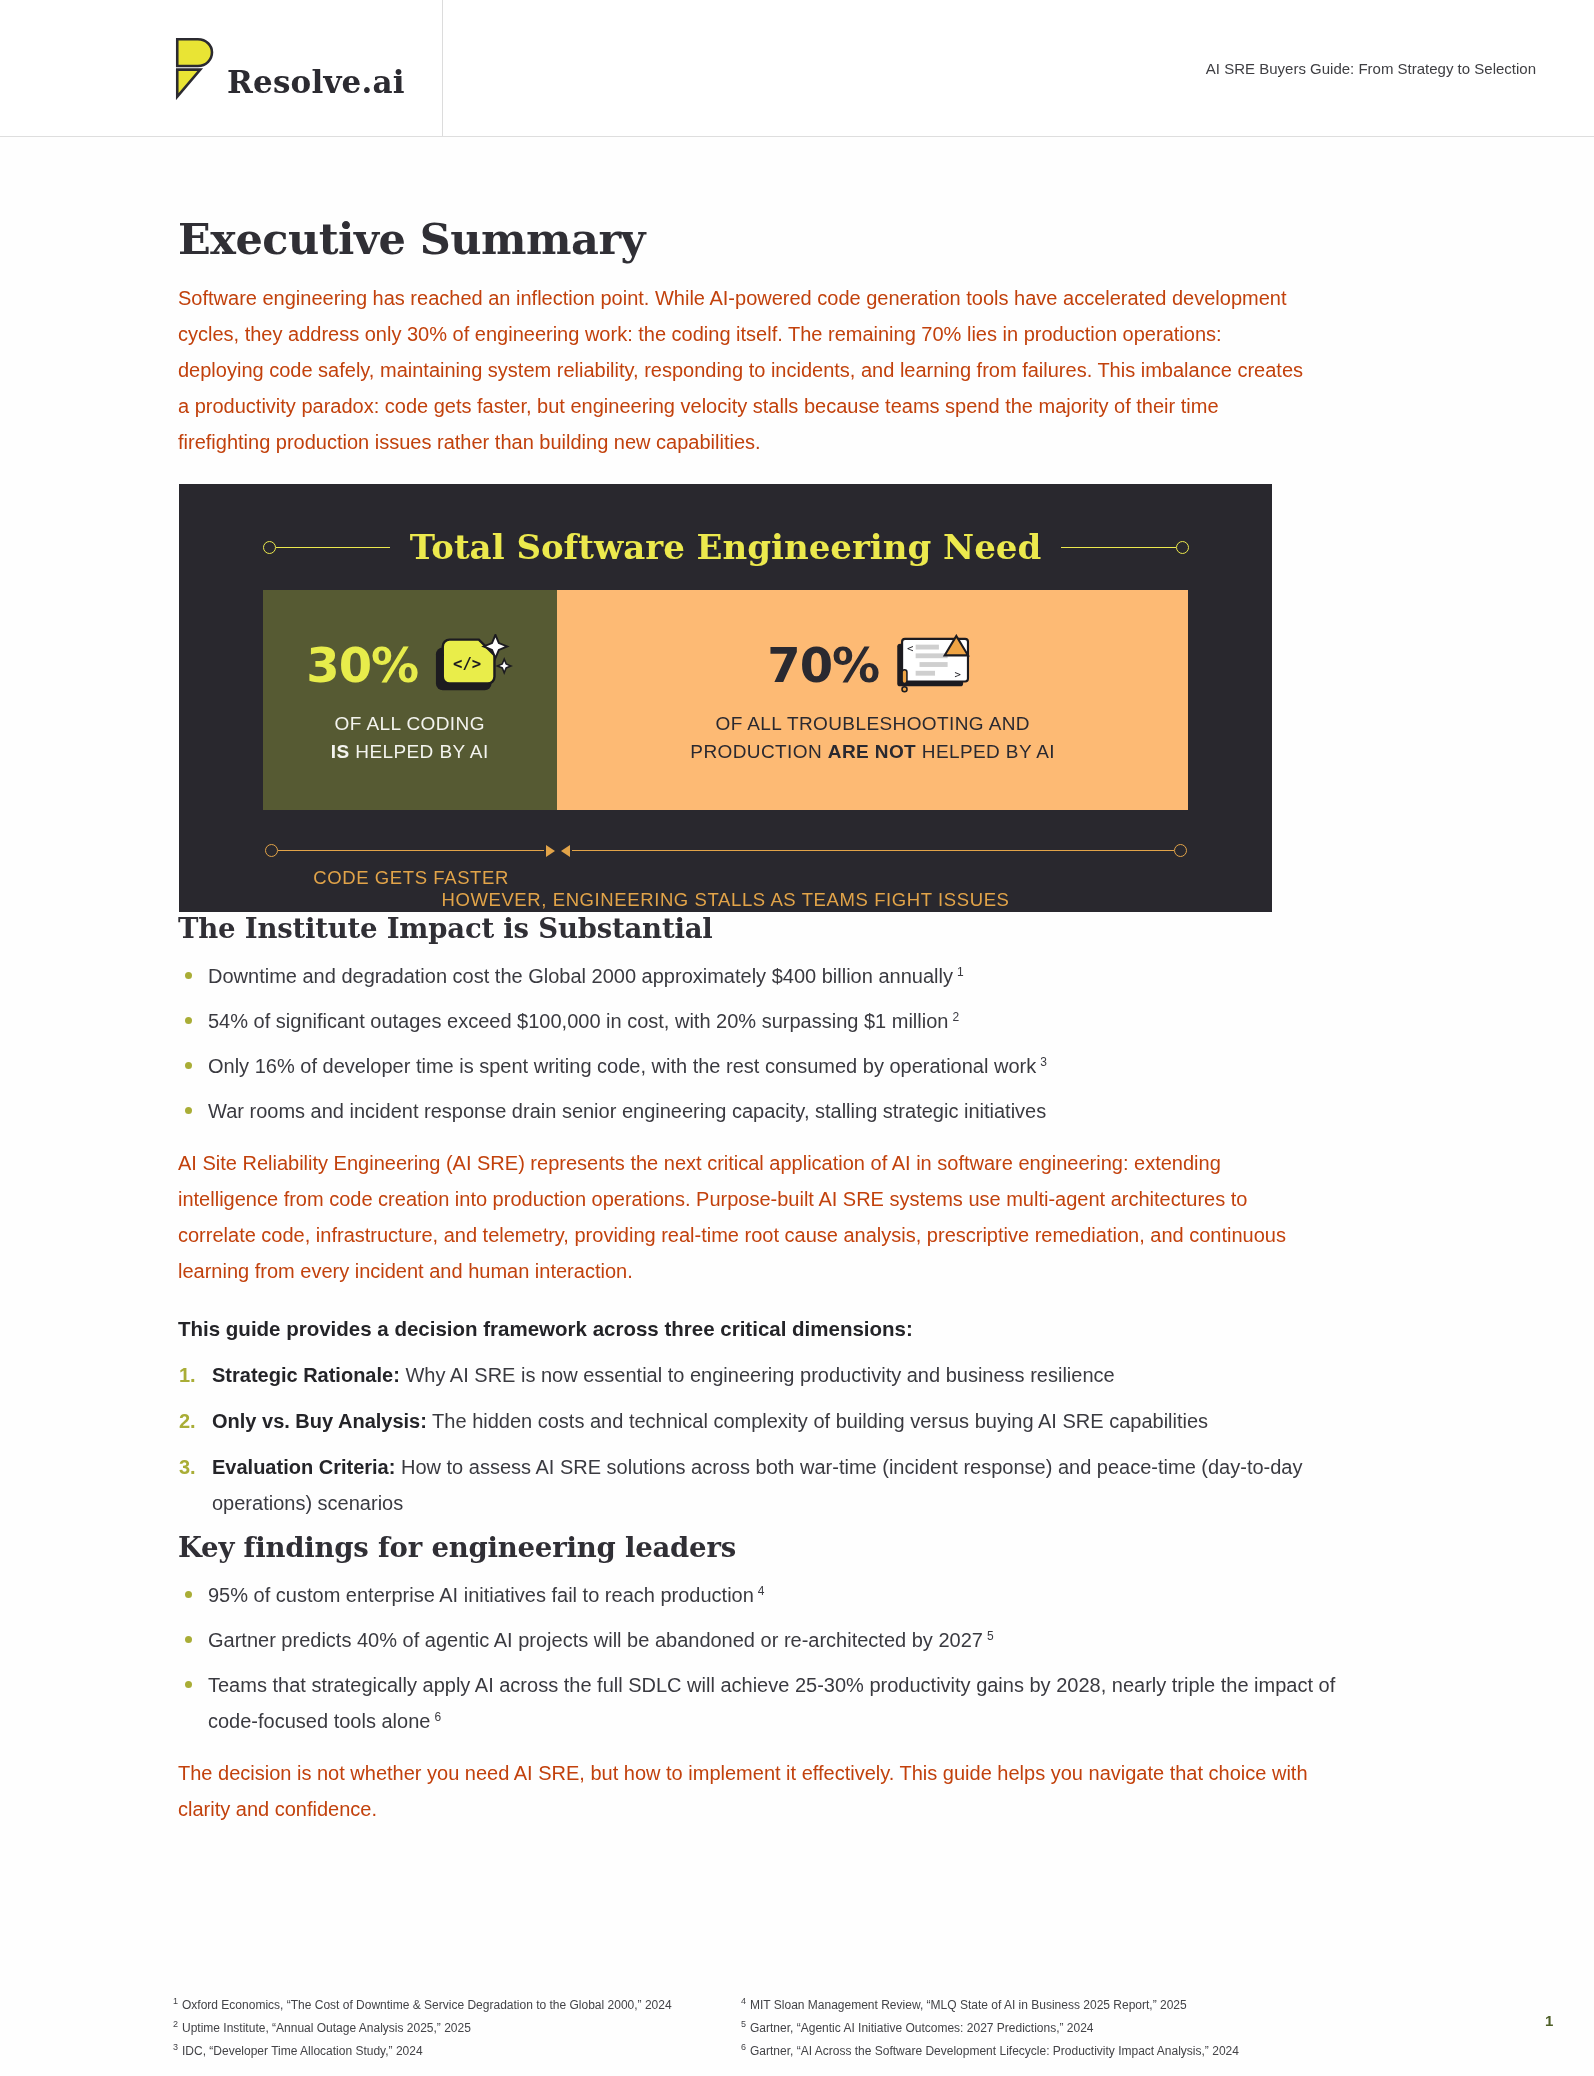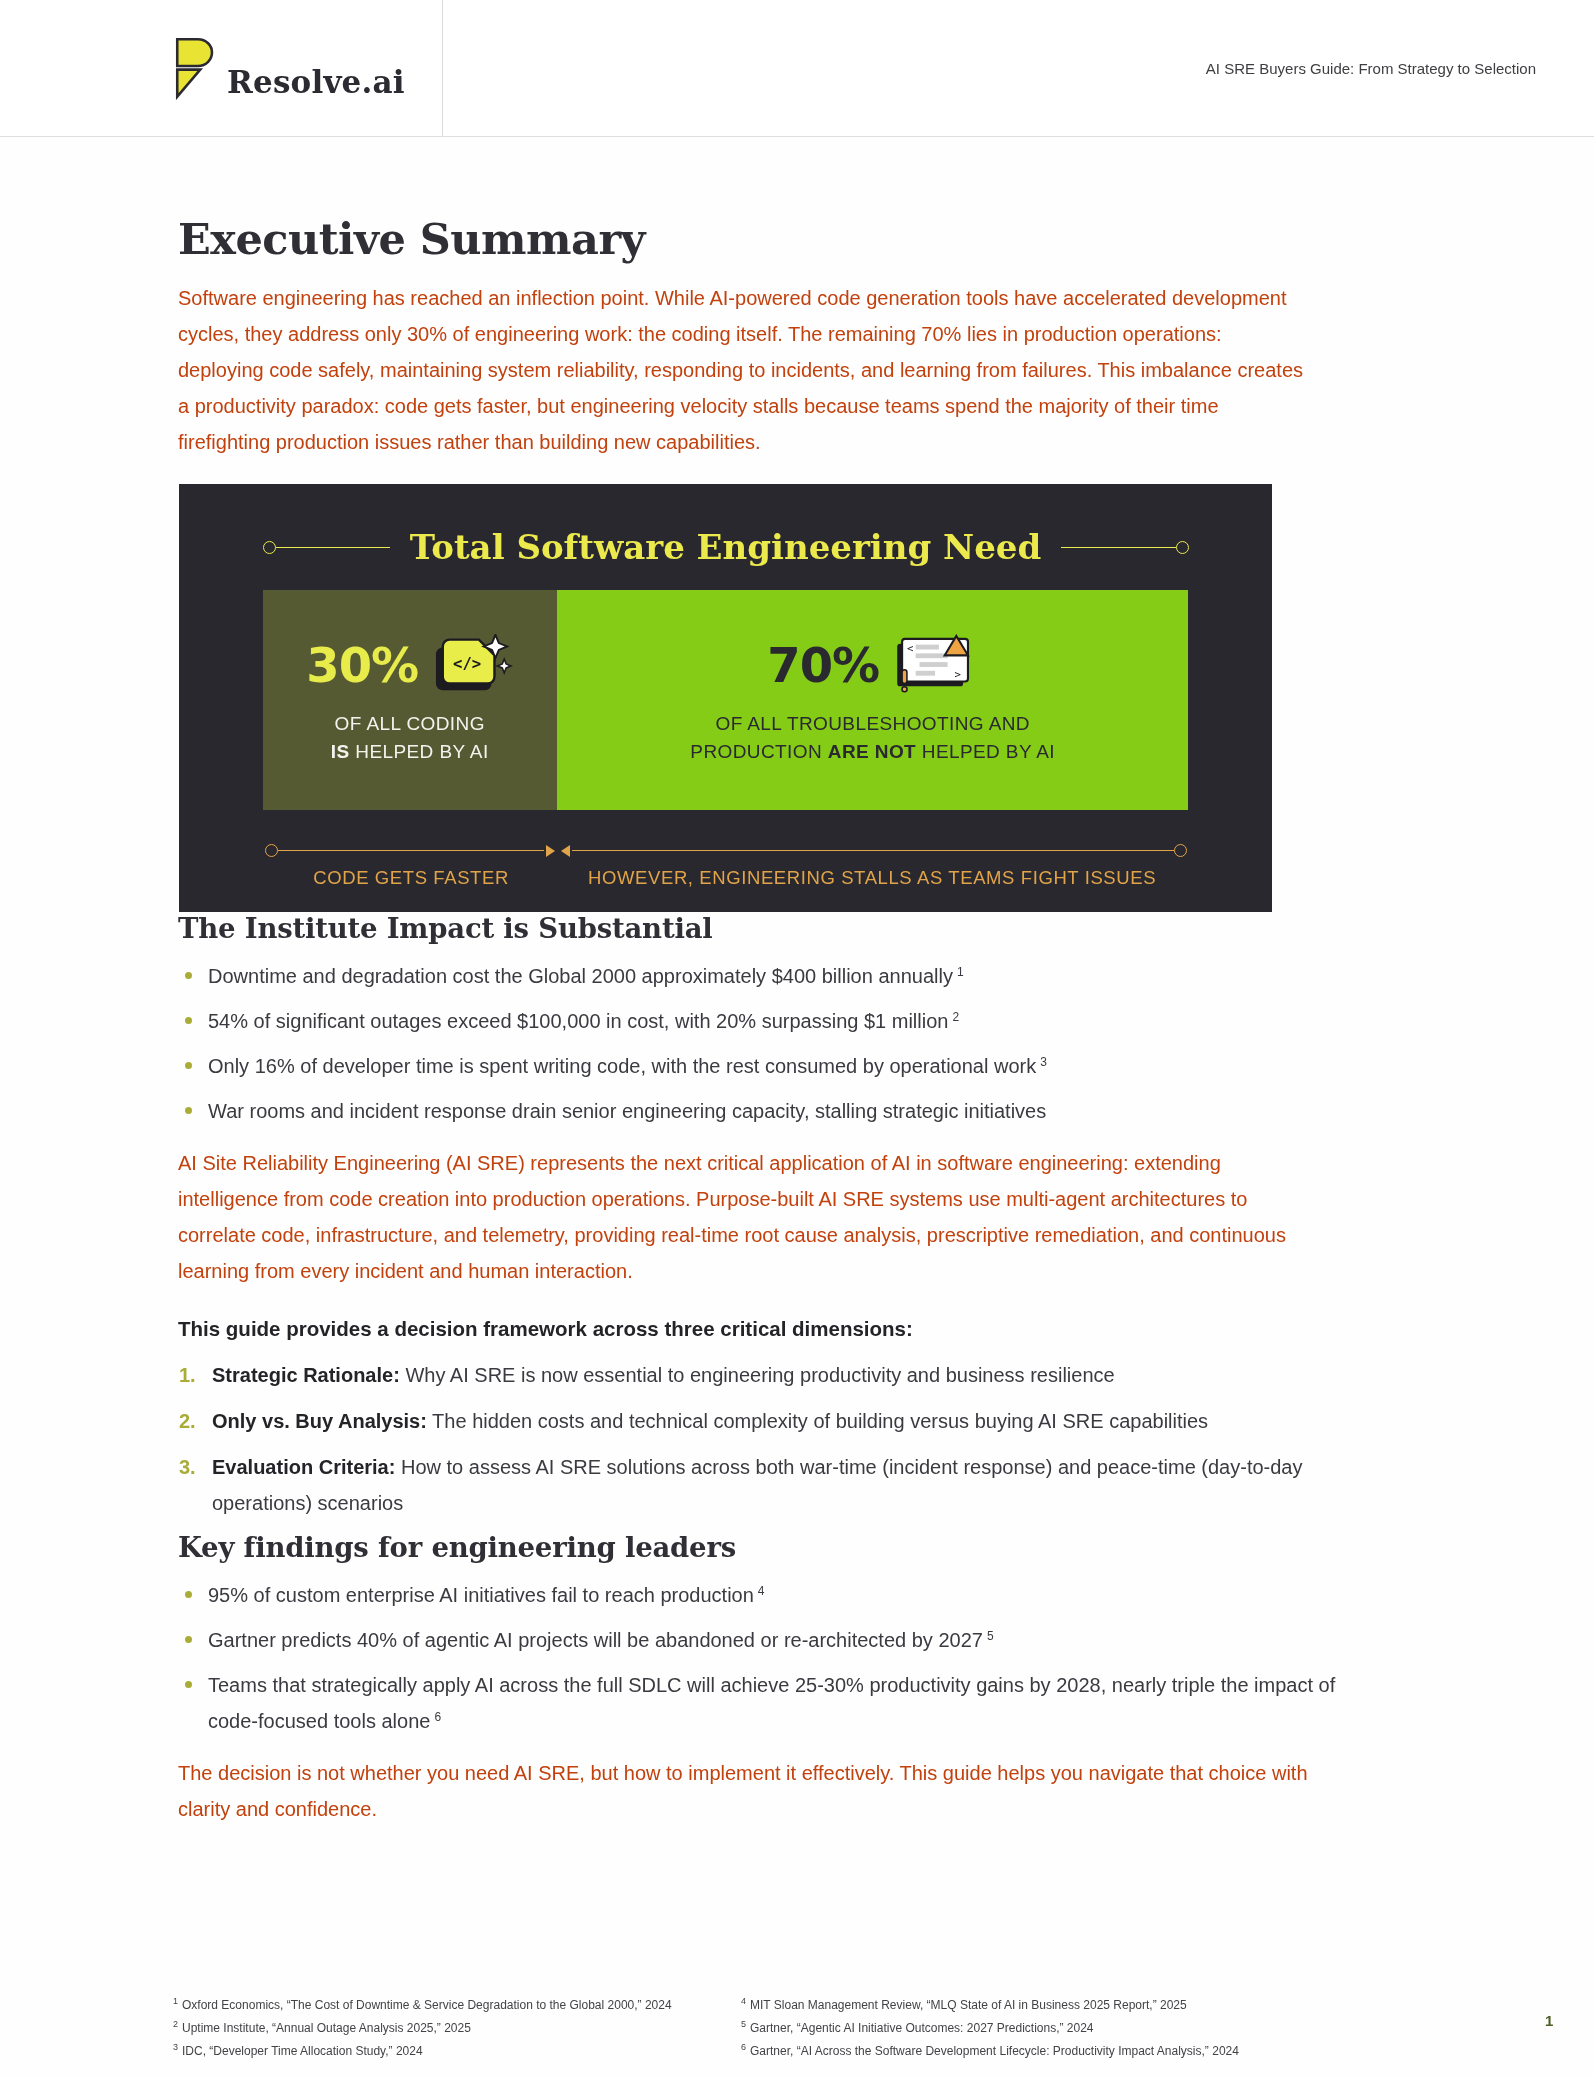--- a/index.html
+++ b/index.html
@@ -25,33 +25,33 @@
   .ring { width:13px; height:13px; border-radius:50%; flex:none; }
   .ring-yellow { border:1.5px solid #ece94d; }
   .ring-orange { border:1.5px solid #e2a449; }
   .rule { flex:1; border-top:1.5px solid; height:0; }
   .rule-yellow { border-color:#ece94d; }
   .rule-orange { border-color:#e2a449; }
   .info-title { font-family:"DejaVu Serif", serif; font-size:34px; font-weight:700; color:#ece94d; margin:0 20px; line-height:1; white-space:nowrap; }
   .panels { width:926px; height:220px; margin:26px auto 0; display:flex; }
   .panel { display:flex; flex-direction:column; align-items:center; justify-content:center; }
   .panel-left { width:31.8%; background:#565a33; color:#f4f4ef; }
-  .panel-right { width:68.2%; background:#84cc16; color:#2a2930; }
+  .panel-right { width:68.2%; background:#fdba74; color:#2a2930; }
   .stat-row { display:flex; align-items:center; gap:15px; margin-bottom:14px; }
   .stat-value { font-family:"DejaVu Sans", sans-serif; font-size:48px; font-weight:700; letter-spacing:-1px; line-height:1; }
   .panel-left .stat-value { color:#e7ec4b; }
   .panel-right .stat-value { color:#2a2930; }
   .panel-caption { font-size:19px; line-height:1.5; text-align:center; letter-spacing:0.4px; }
   .panel-caption b { font-weight:700; }
   .axis-row { width:922px; margin:34px auto 0; display:flex; align-items:center; }
   .axis-seg-left { width:31.8%; display:flex; align-items:center; }
   .axis-seg-right { flex:1; display:flex; align-items:center; }
   .arr-r { width:0; height:0; border-left:9px solid #e2a449; border-top:6px solid transparent; border-bottom:6px solid transparent; margin:0 3px 0 2px; }
   .arr-l { width:0; height:0; border-right:9px solid #e2a449; border-top:6px solid transparent; border-bottom:6px solid transparent; margin:0 2px 0 3px; }
-  .axis-labels { width:922px; margin:10px auto 12px; display:flex; }
+  .axis-labels { width:922px; margin:10px auto 12px; display:flex;flex-direction:column; }
   .axis-label { color:#e2a449; font-size:18.5px; letter-spacing:0.6px; text-align:center; }
   .axis-label-left { width:31.8%; }
   .axis-label-right { flex:1; }
   
   h2.section-heading { font-family:"DejaVu Serif", serif; font-size:27.5px; font-weight:700; color:#302f35; margin:0; letter-spacing:-0.2px; }
   .mt-impact { margin-top:40px; }
   .mt-findings { margin-top:52px; }
   ul.bullets { list-style:none; margin:14px 0 0; padding:0; font-size:20px; line-height:1.8; }
   ul.bullets li { position:relative; padding-left:30px; margin-bottom:9px; width:1210px; }
   ul.bullets li::before { content:""; position:absolute; left:7px; top:14px; width:7px; height:7px; border-radius:50%; background:#a9ad36; }

